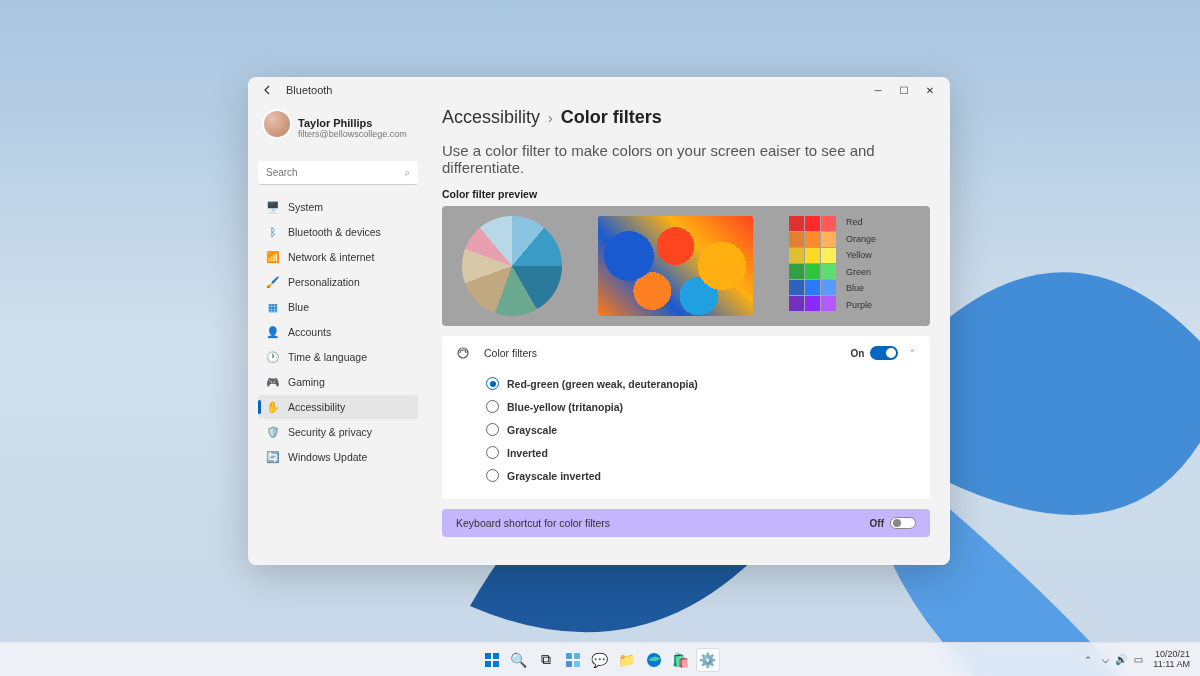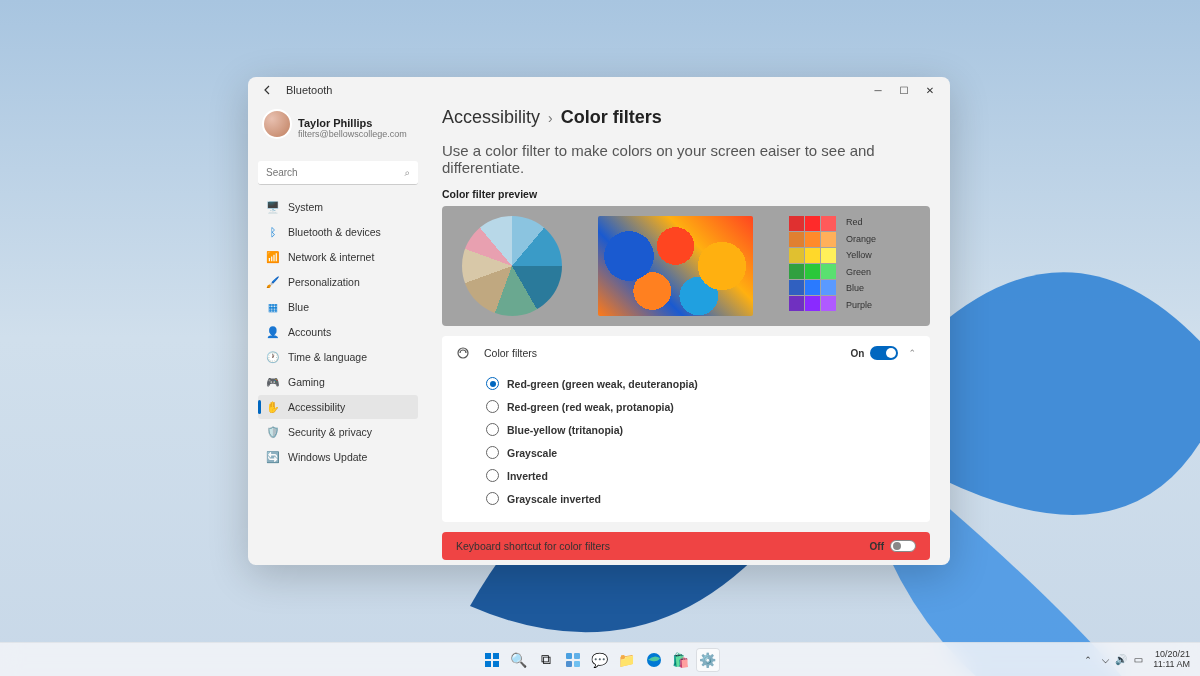--- a/index.html
+++ b/index.html
@@ -51,21 +51,21 @@
 .toggle::after { content: ''; position: absolute; right: 2px; top: 2px; width: 10px; height: 10px; background: #fff; border-radius: 50%; }
 .toggle.off { background: #fff; border: 1px solid #888; height: 12px; width: 26px; }
 .toggle.off::after { left: 2px; right: auto; top: 1px; background: #888; width: 8px; height: 8px; }
 .chev { margin-left: 10px; font-size: 9px; color: #888; cursor: pointer; }
 .radio-list { padding: 2px 14px 12px 44px; font-weight: bold; }
 .radio-item { display: flex; align-items: center; gap: 8px; padding: 5px 0; cursor: pointer; }
 .radio { width: 13px; height: 13px; border: 1px solid #666; border-radius: 50%; position: relative; }
 .radio.checked { border-color: #0067c0; }
 .radio.checked::after { content: ''; position: absolute; left: 2.5px; top: 2.5px; width: 6px; height: 6px; background: #0067c0; border-radius: 50%; }
 .radio-label { font-size: 10.5px; color: #333; }
-.shortcut-card { background: #ef4444; border-radius: 4px; padding: 8px 14px; display: flex; align-items: center; }
+.shortcut-card { background: #c4b5fd; border-radius: 4px; padding: 8px 14px; display: flex; align-items: center; }
 .shortcut-card .slabel { font-size: 10.5px; color: #333; }
 .taskbar { position: absolute; bottom: 0; left: 0; right: 0; height: 34px; background: rgba(243,244,248,0.85); backdrop-filter: blur(10px); border-top: 1px solid rgba(0,0,0,0.05); display: flex; align-items: center; }
 .tb-center { position: absolute; left: 50%; transform: translateX(-50%); display: flex; gap: 5px; }
 .tb-center .tbicon { width: 22px; height: 22px; display: flex; align-items: center; justify-content: center; border-radius: 3px; cursor: pointer; font-size: 14px; }
 .tbicon.active { background: rgba(255,255,255,0.7); box-shadow: 0 0 0 1px rgba(0,0,0,0.08); }
 .tb-right { margin-left: auto; display: flex; align-items: center; gap: 10px; padding-right: 10px; font-size: 9px; color: #333; }
 .tb-right .sysicons { display: flex; gap: 6px; font-size: 10px; }
 .clock { text-align: right; line-height: 1.1; }
 .content::-webkit-scrollbar { width: 4px; }
 .content::-webkit-scrollbar-thumb { background: #ccc; border-radius: 2px; }
@@ -218,24 +218,20 @@
           </div>
           <span class="chev">⌃</span>
         </div>
         <div class="radio-list" id="radio-list">
             <div class="radio-item">
               <div class="radio checked"></div>
               <span class="radio-label">Red-green (green weak, deuteranopia)</span>
             </div>
             <div class="radio-item">
               <div class="radio"></div>
-              <span class="radio-label">Red-green (red weak, protanopia)</span>
-            </div>
-            <div class="radio-item">
-              <div class="radio"></div>
               <span class="radio-label">Blue-yellow (tritanopia)</span>
             </div>
             <div class="radio-item">
               <div class="radio"></div>
               <span class="radio-label">Grayscale</span>
             </div>
             <div class="radio-item">
               <div class="radio"></div>
               <span class="radio-label">Inverted</span>
             </div>

